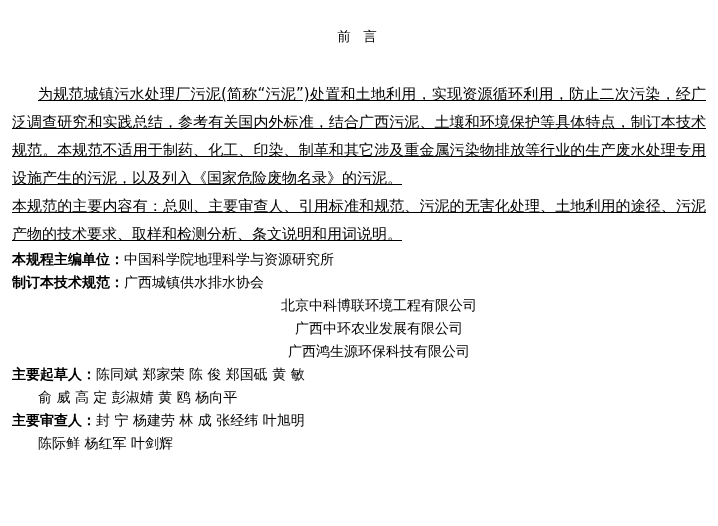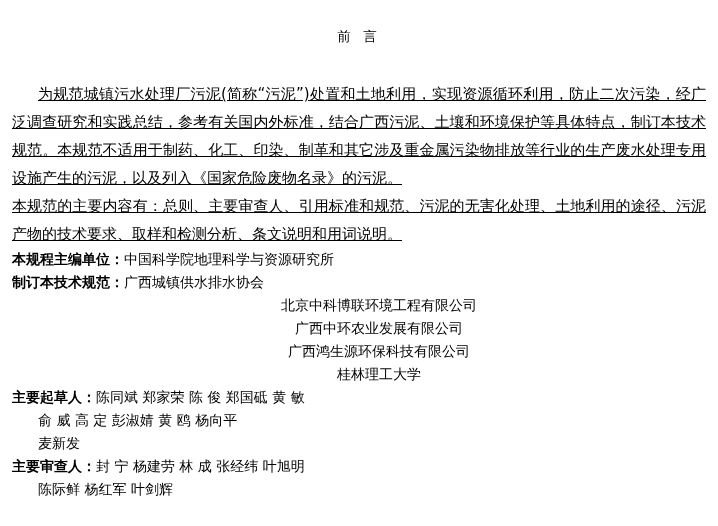--- a/index.html
+++ b/index.html
@@ -74,26 +74,24 @@
 
   <div class="line ind-0"><span class="label">制订本技术规范：</span><span>广西城镇供水排水协会</span></div>
 
   <div class="line ind-1"><span>北京中科博联环境工程有限公司</span></div>
 
   <div class="line ind-1"><span>广西中环农业发展有限公司</span></div>
 
   <div class="line ind-1"><span>广西鸿生源环保科技有限公司</span></div>
 
 
-  <div class="line ind-1"><span>桂林理工大学</span></div>
 
   <div class="line ind-0"><span class="label">主要起草人：</span><span>陈同斌 郑家荣 陈 俊 郑国砥 黄 敏</span></div>
 
   <div class="line ind-2"><span>俞 威 高 定 彭淑婧 黄 鸥 杨向平</span></div>
 
-  <div class="line ind-2"><span>麦新发</span></div>
 
   <div class="line ind-0"><span class="label">主要审查人：</span><span>封 宁 杨建劳 林 成 张经纬 叶旭明</span></div>
 
 
   <div class="line ind-2"><span>陈际鲜 杨红军 叶剑辉</span></div>
 
 </div>
 
 </body></html>

